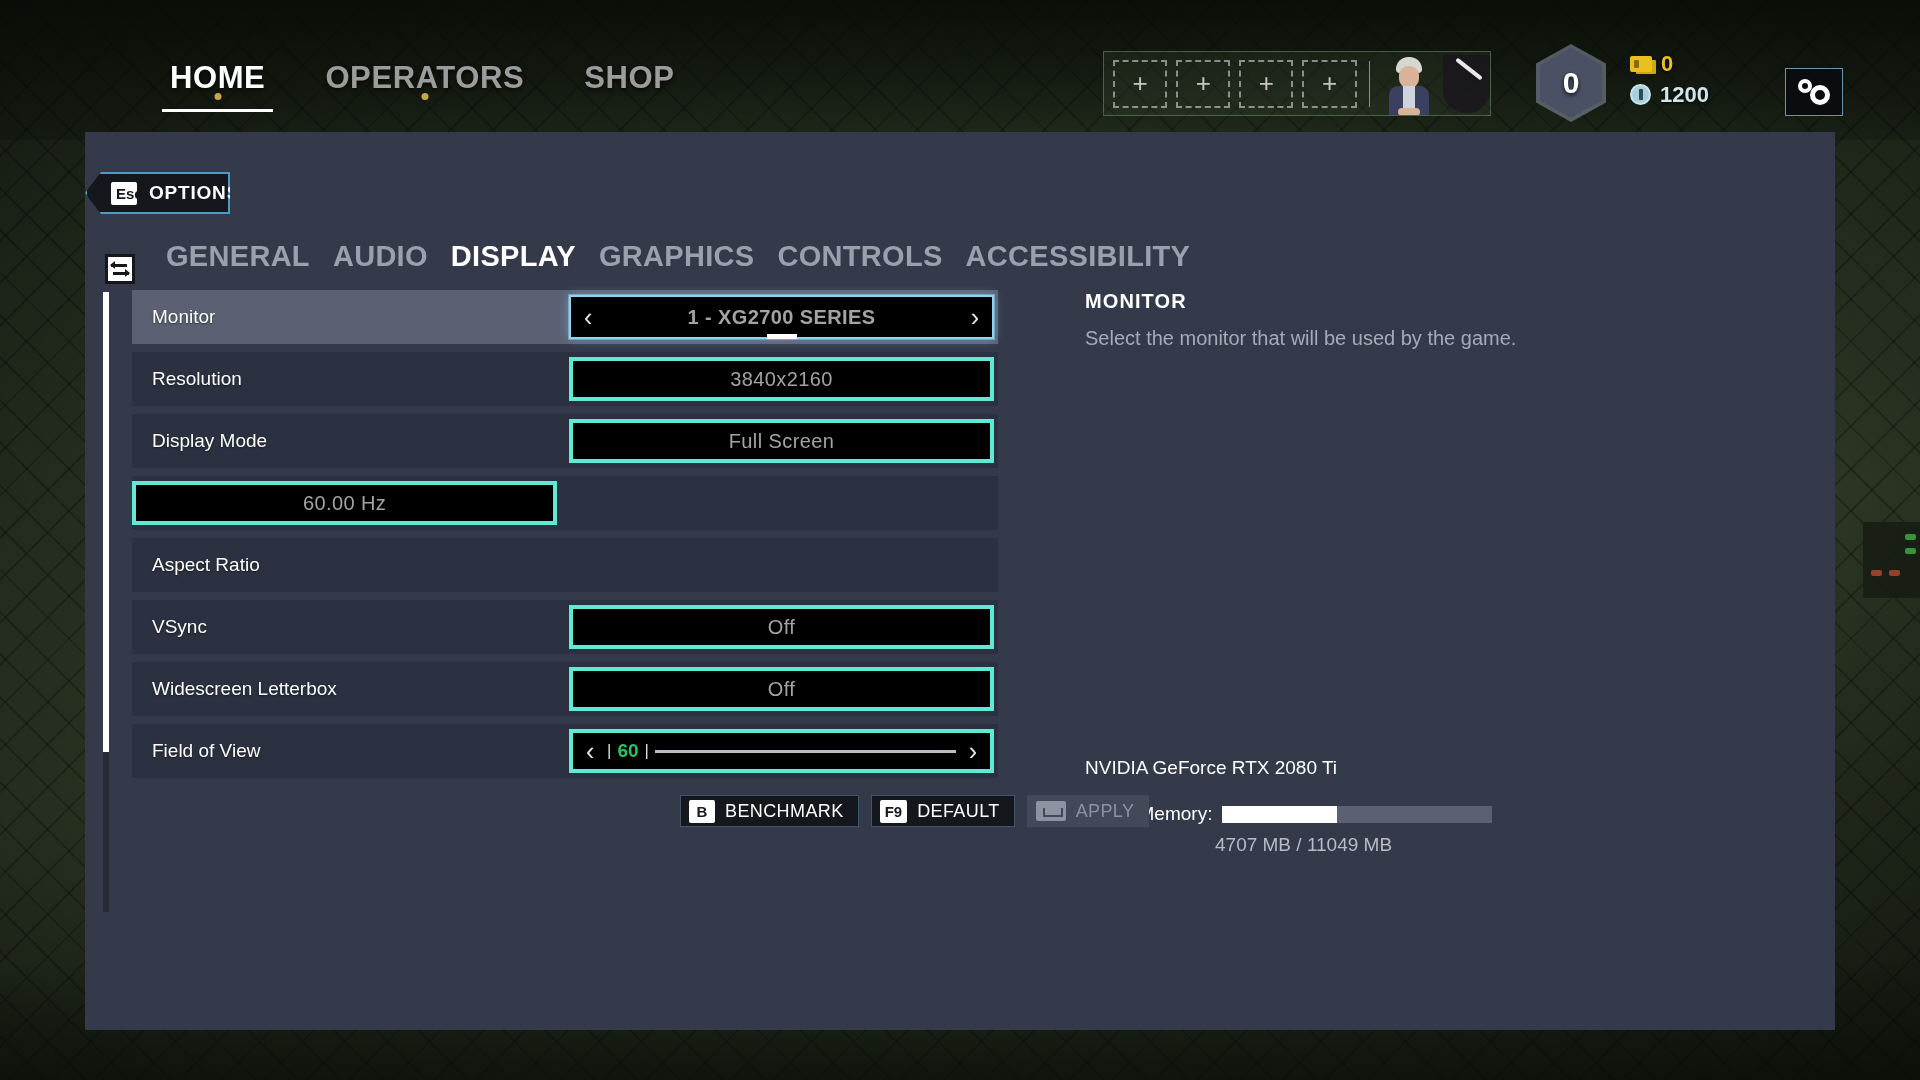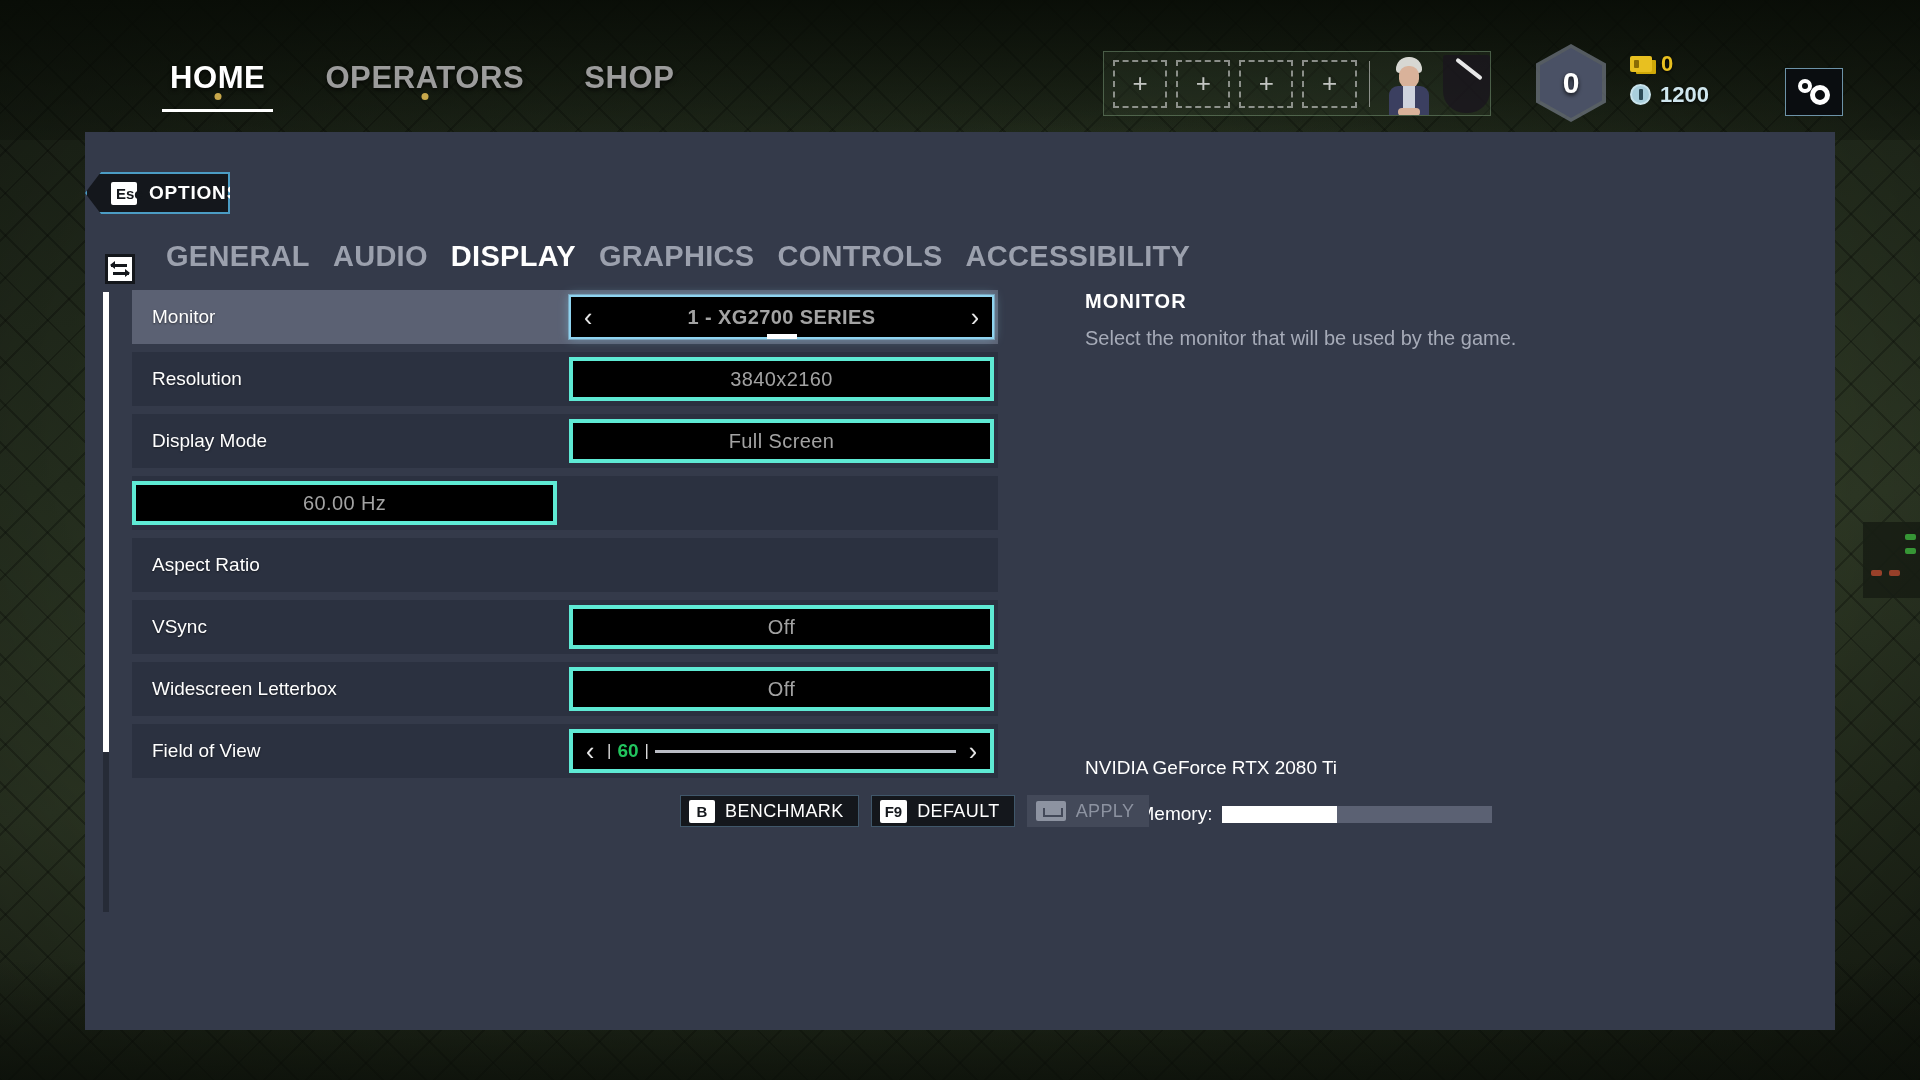--- a/index.html
+++ b/index.html
@@ -472,20 +472,21 @@
   </div>
 
   <div id="gpu">
     <div class="gpuname">NVIDIA GeForce RTX 2080 Ti</div>
     <div class="vmrow">
       <div class="vmlabel">Video Memory:</div>
       <div class="vmbar">
         <div class="vmfill" id="vmfill" style="width: 42.6%;"></div>
       </div>
     </div>
+    <div class="vmtext">4707 MB / 11049 MB</div>
   </div>
 
   <div id="btnbar">
     <div class="obtn">
       <span class="kbd">B</span>
       <span class="lbl">BENCHMARK</span>
     </div>
     <div class="obtn">
       <span class="kbd">F9</span>
       <span class="lbl">DEFAULT</span>

